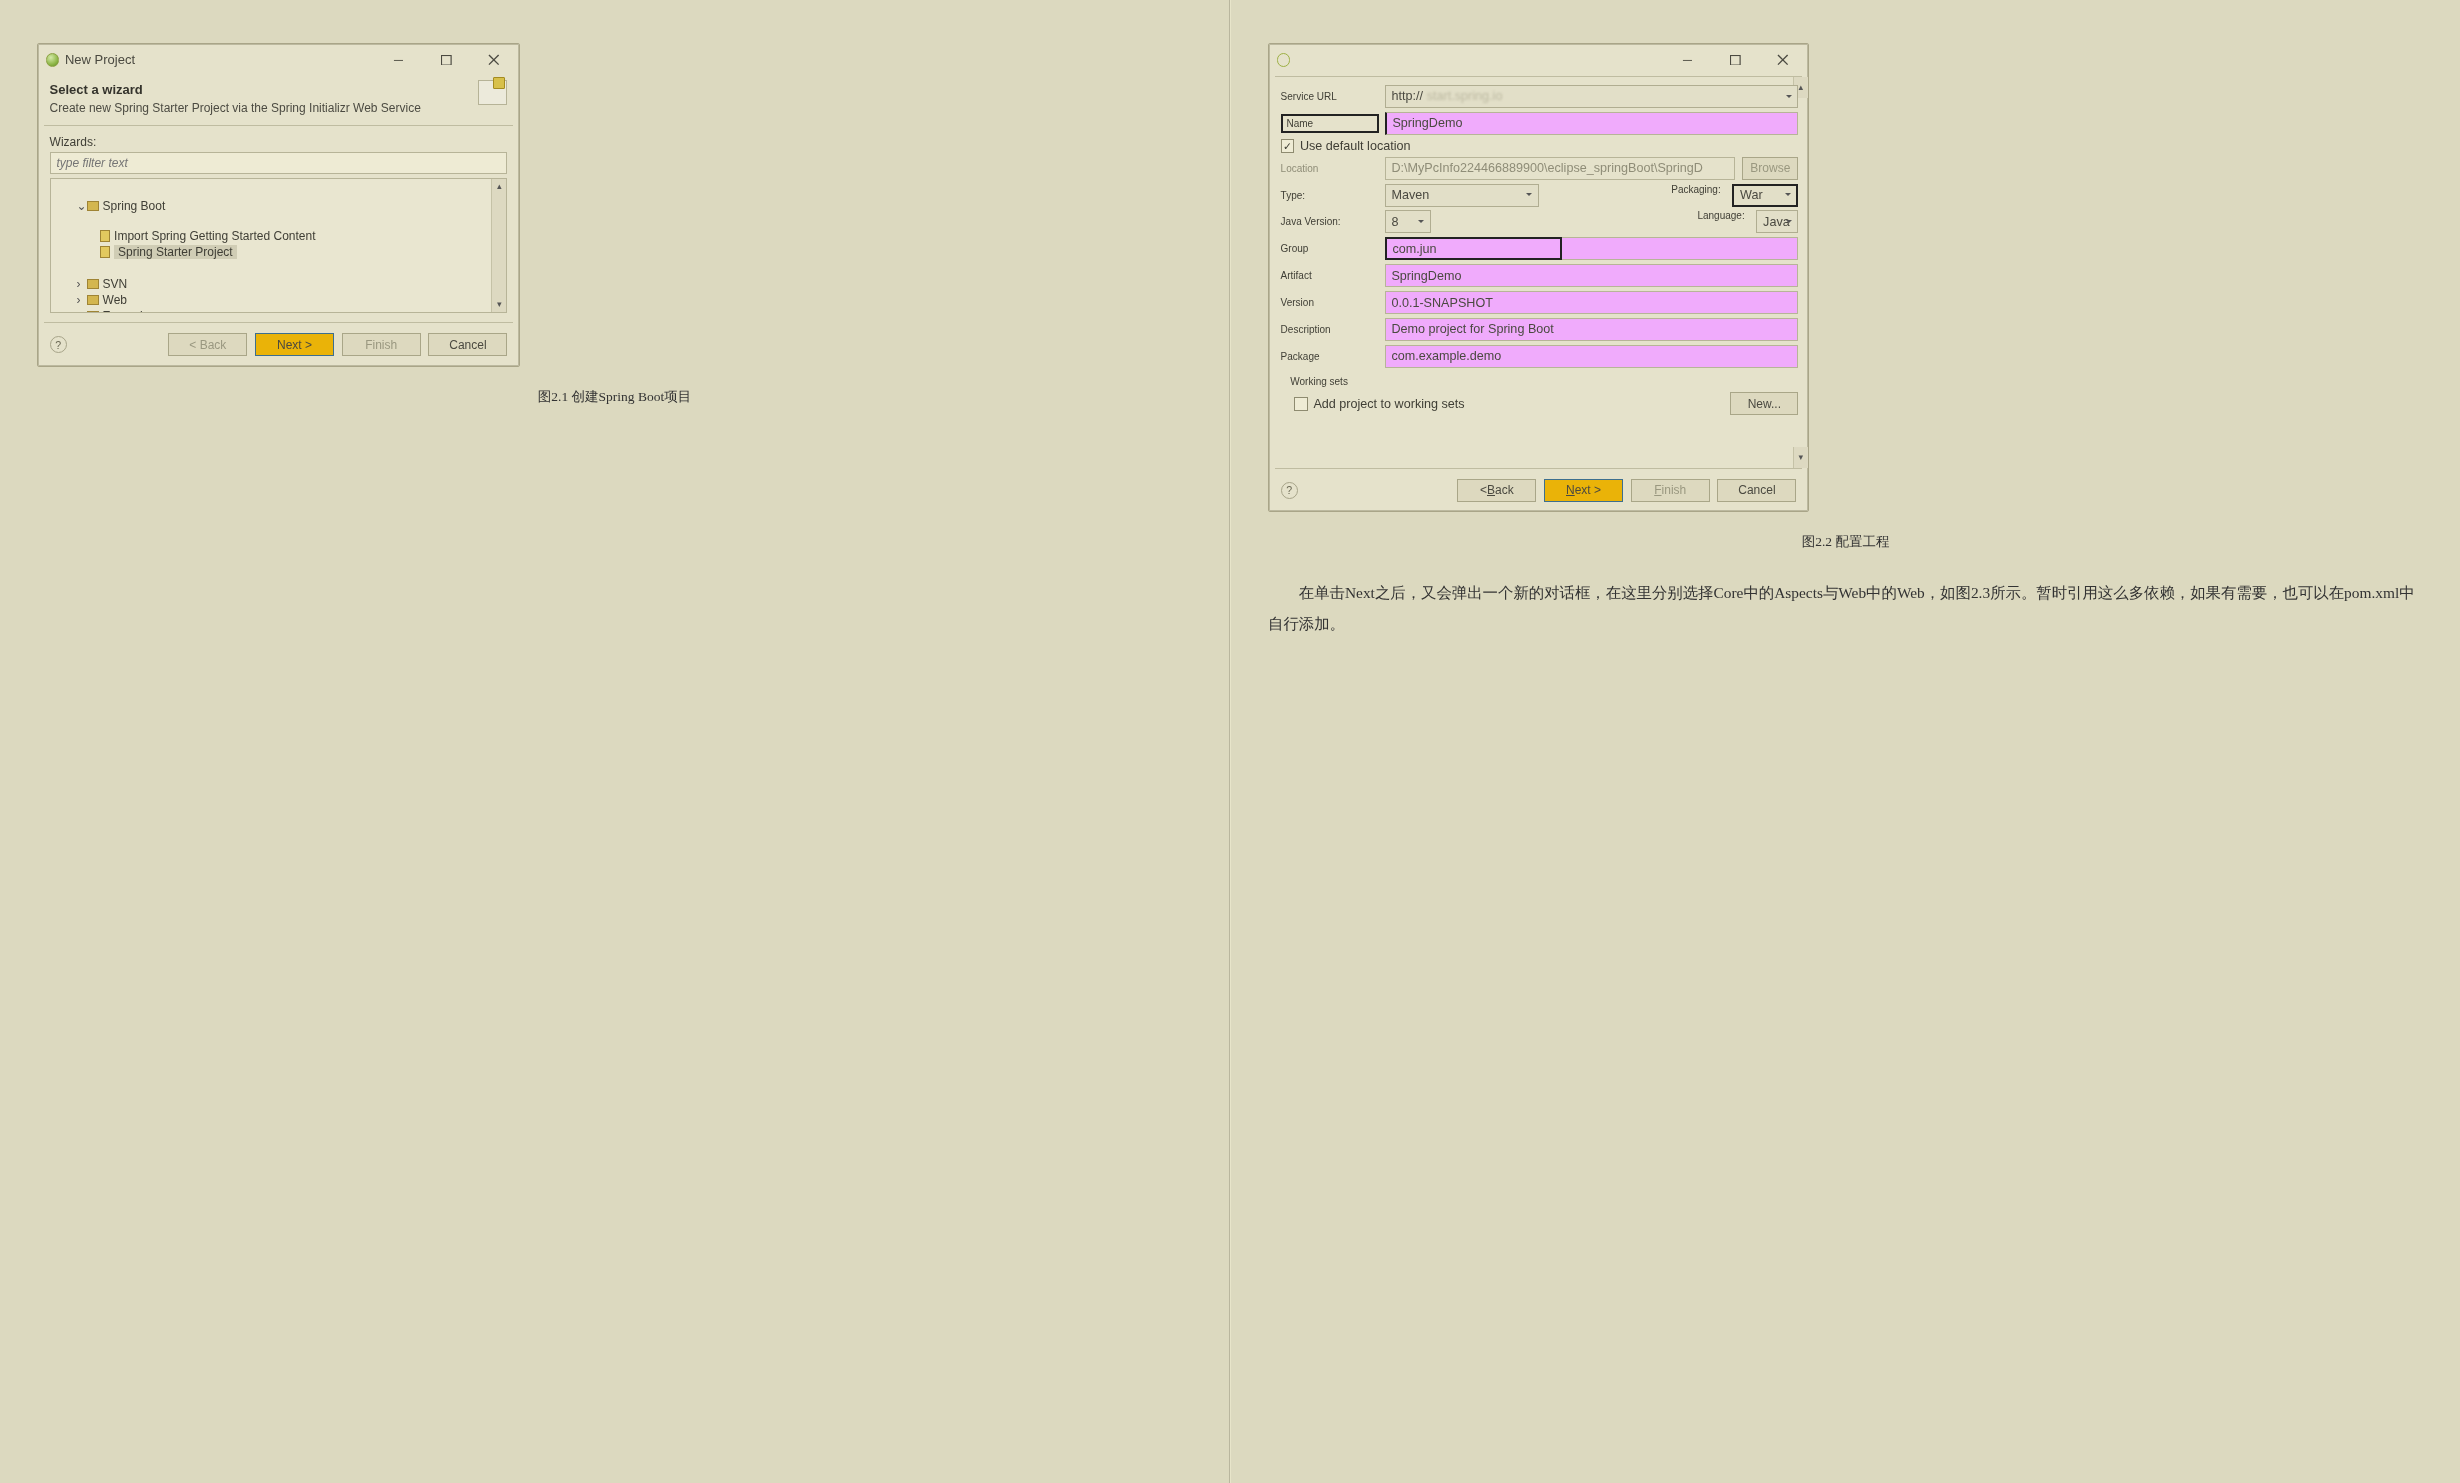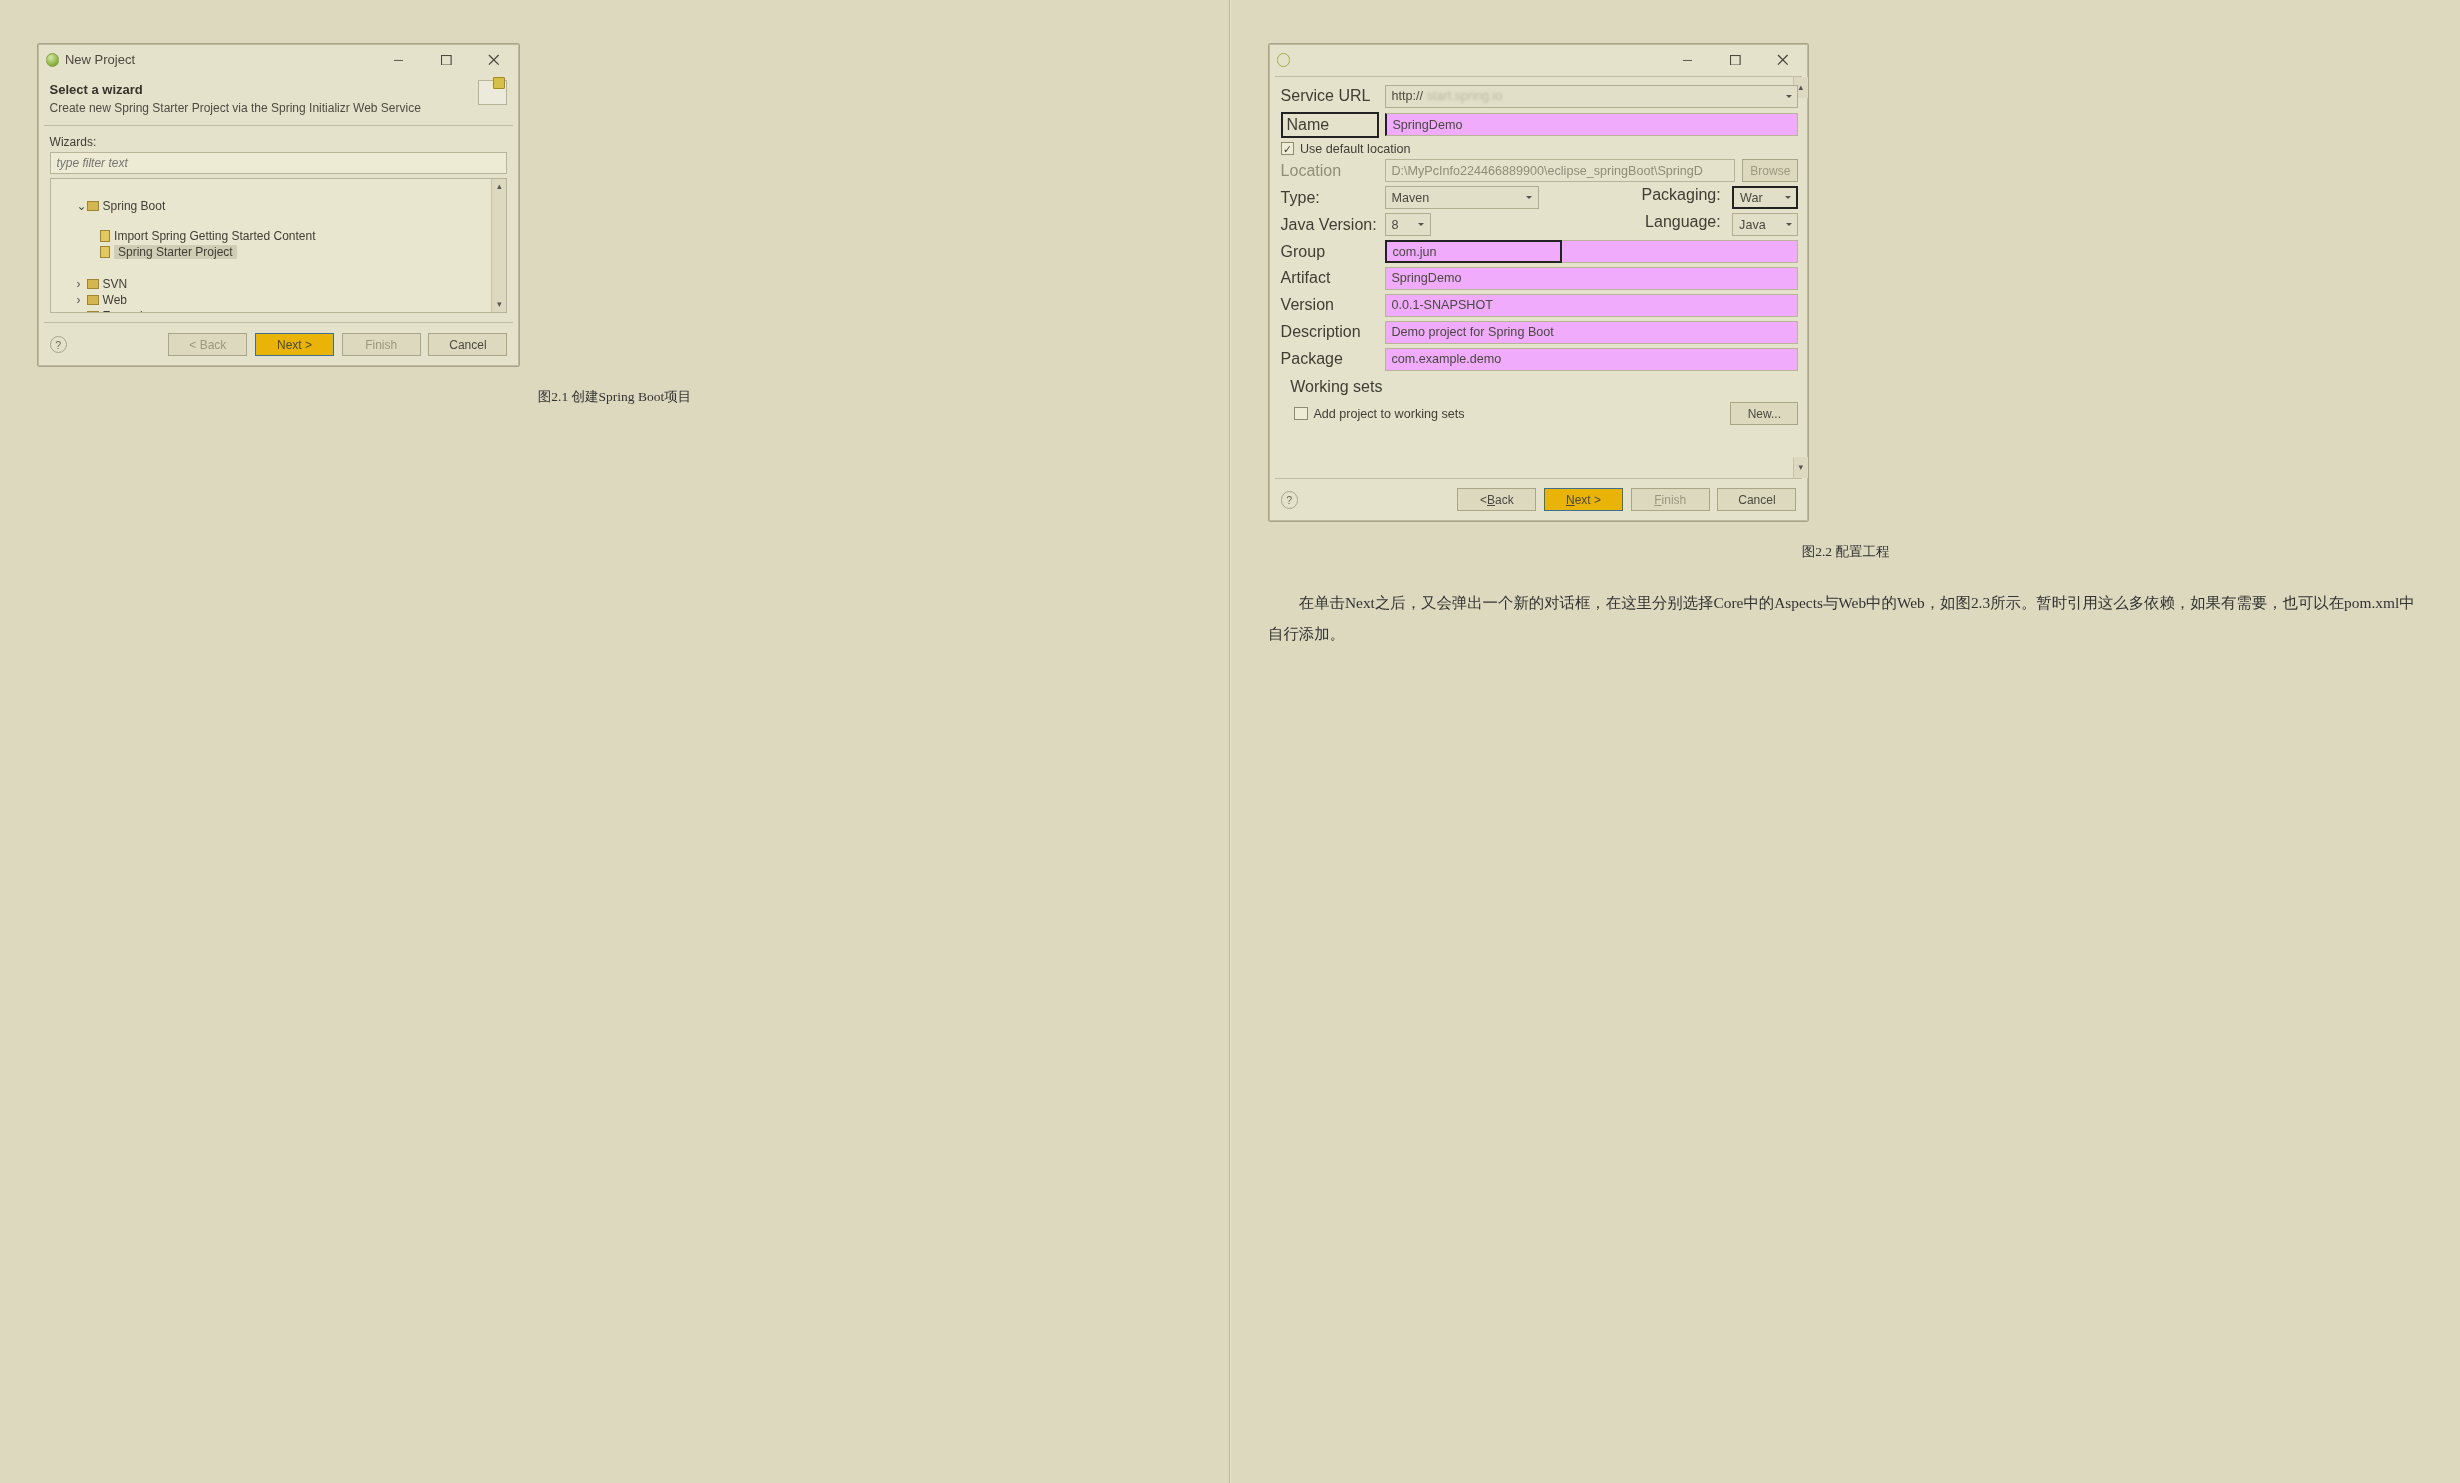--- a/index.html
+++ b/index.html
@@ -143,21 +143,21 @@
   .btn {
     min-width:79px; height:23px; background:#ddd9bf;
     border:1px solid #a9a688; display:flex; align-items:center;
     justify-content:center; font-size:12px; color:#4a4940;
   }
   .btn.primary { border:1.9px solid #3d6f8f; background:#eab308; }
   .btn.disabled { color:#9a9880; }
   .btn .u { text-decoration: underline; }
 
   .form-area { padding: 7.7px 9.7px 5.8px 11.6px; display:grid; grid-template-columns: 104px 1fr; row-gap:3.9px; align-items:center; position:relative;}
-  .form-area .lab { font-size:16px; color:#3f3e35; }
+  .form-area .lab { font-size:10px; color:#3f3e35; }
   .form-area .lab.dis { color:#8f8d78; }
   .control { display:flex; align-items:center; gap:7.7px; }
   .tinput {
     flex:1; background:#f0abfc; border:1px solid #b7b498; padding:2.9px 5.8px;
     font-size:12.6px; color:#4a4940; height:23px;
   }
   .tinput.dis { color:#8f8d78; background:#e5e2cb; }
   .boxed { border:2.4px solid #222 !important; }
   .tselect {
     background:#e2dfc8; border:1px solid #b0ad91; padding:1.9px 17.4px 1.9px 5.8px;
@@ -317,21 +317,21 @@
             <span>War</span>
           </div>
       </div>
 
       <div class="lab">Java Version:</div>
       <div class="cell2">
         <div class="tselect" style="width:46px">
             <span>8</span>
           </div>
         <div class="lab" style="margin-left:auto">Language:</div>
-        <div class="tselect" style="width:66px">
+        <div class="tselect" style="width:42px">
             <span>Java</span>
           </div>
       </div>
 
       <div class="lab">Group</div>
       <div class="control">
           <div style="display:flex;width:100%">
             <input class="tinput boxed" style="flex: 0 0 87px;" value="com.jun">
             <input class="tinput" style="border-left: none;">
           </div>

